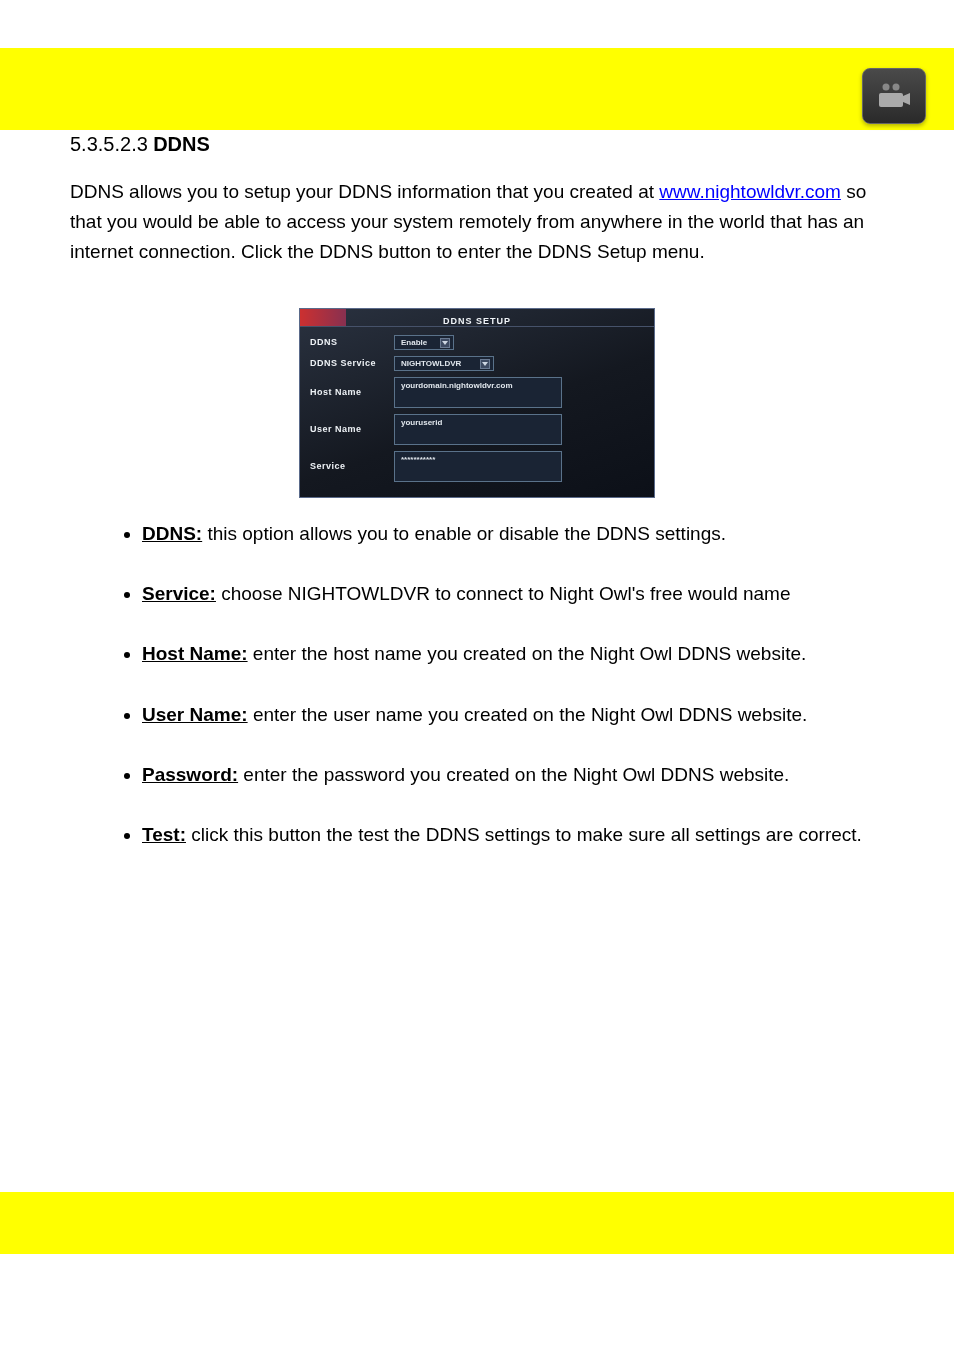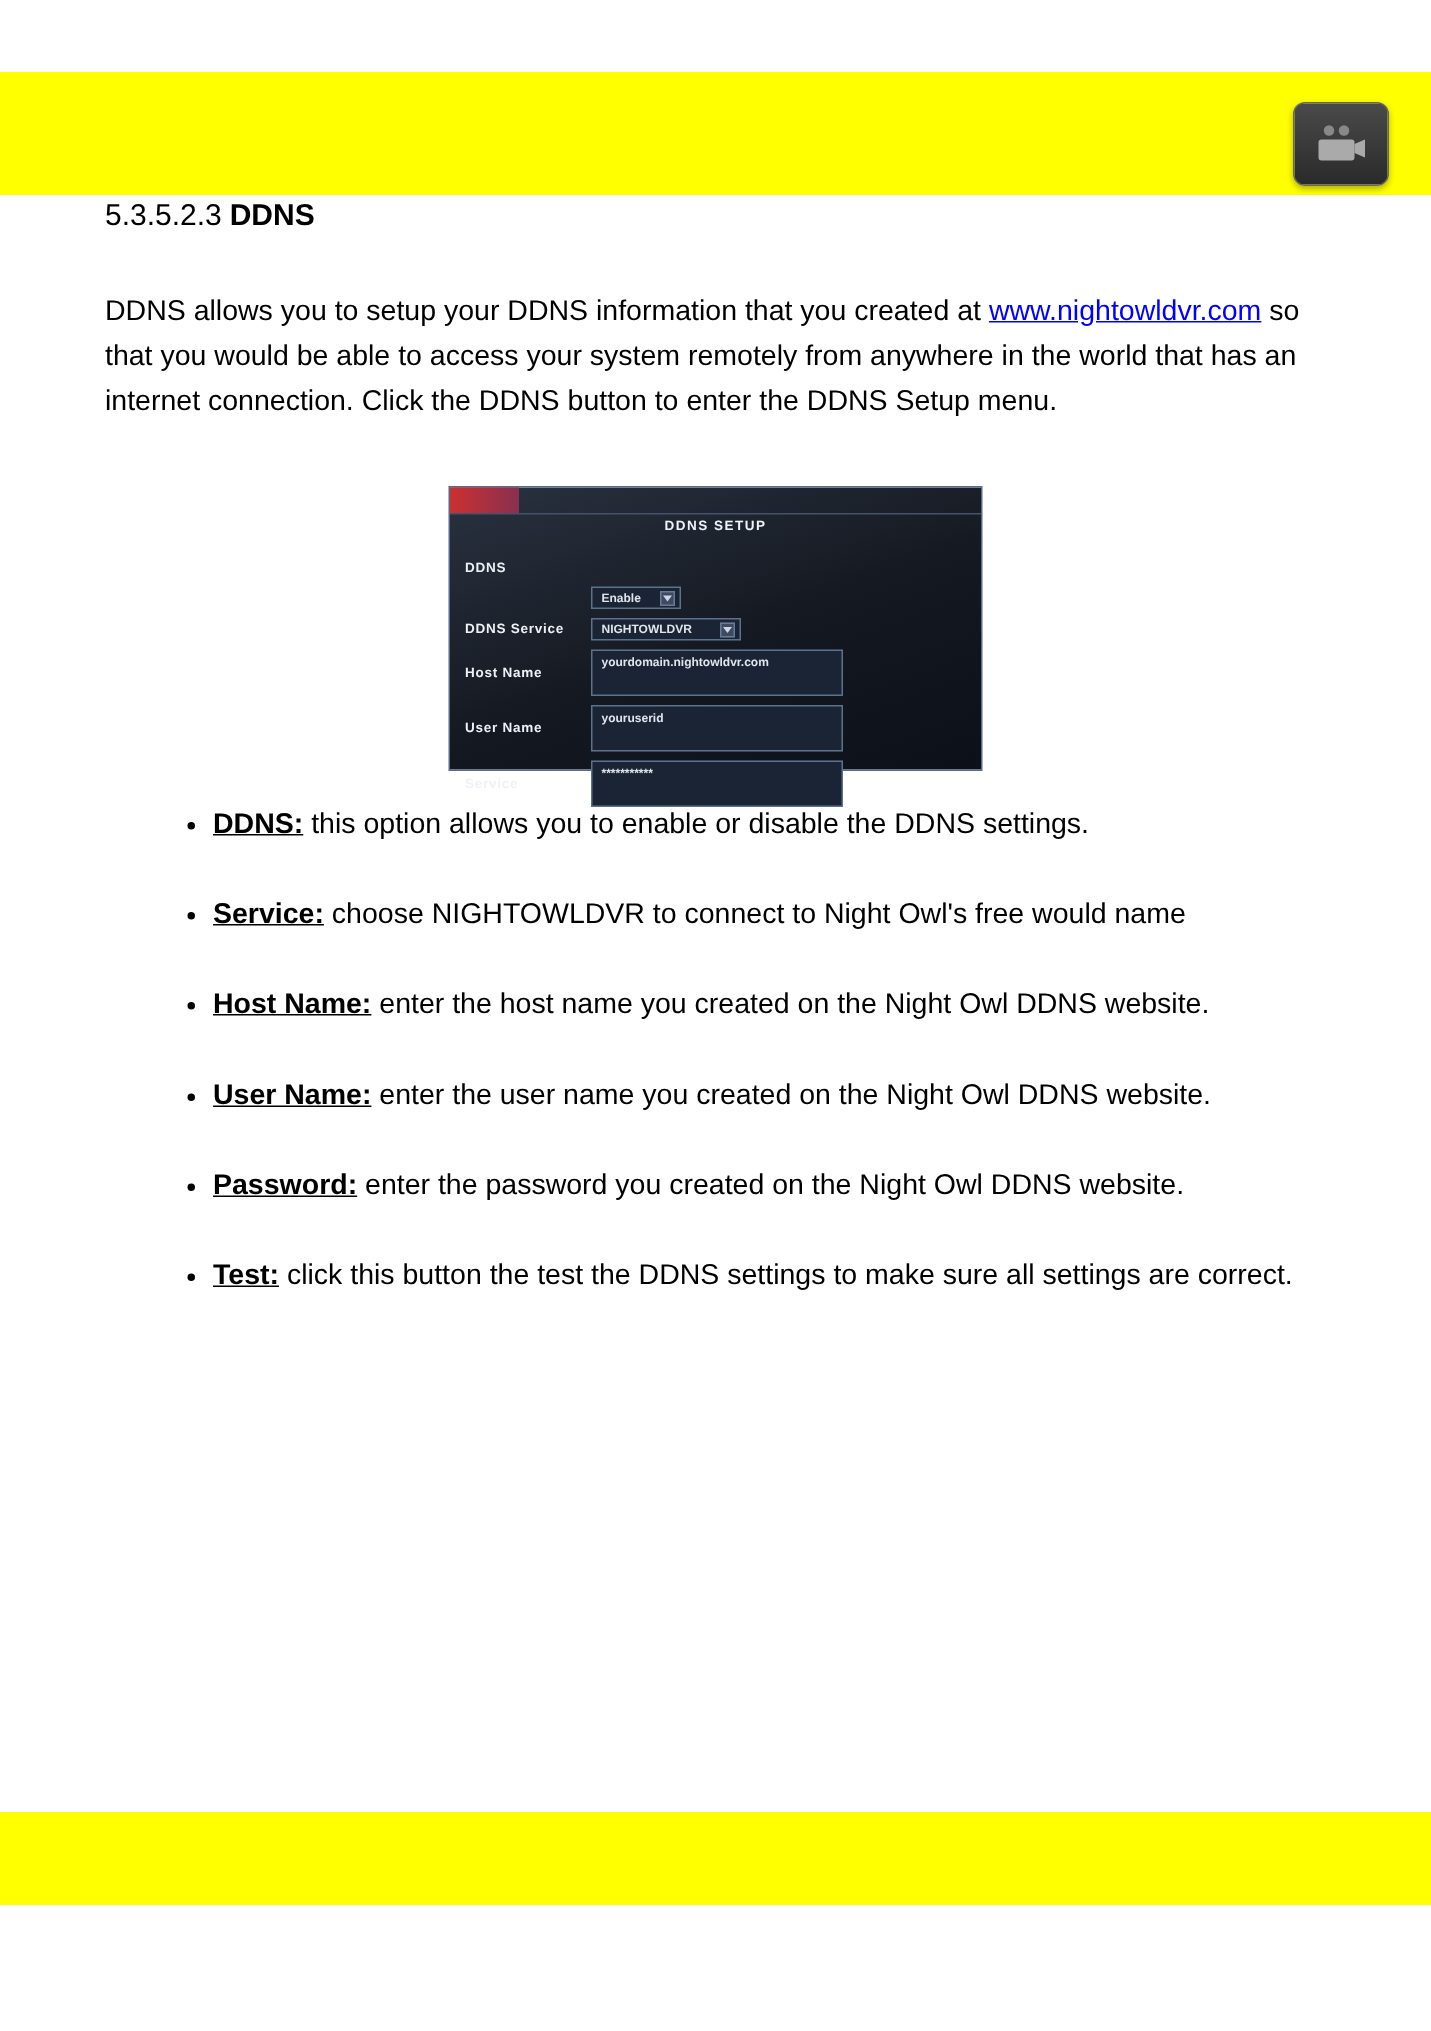--- a/index.html
+++ b/index.html
@@ -10,28 +10,28 @@
   
   .camera-icon-box { position: absolute; right: 28px; top: 20px; width: 64px; height: 56px; background: linear-gradient(180deg,#4a4a4a,#2a2a2a); border-radius: 8px; display:flex; align-items:center; justify-content:center; box-shadow: 0 2px 4px rgba(0,0,0,0.3); border: 1px solid #666; }
   .camera-icon-box svg { display:block; }
   
   .content { padding: 0 70px; }
   
   .section-head { }
   .section-num { font-size: 20px; }
   .section-title { font-size: 20px; font-weight: bold; }
   
-  .para { margin-top: 34px; line-height: 1.6; }
+  .para { margin-top: 18px; line-height: 1.6; }
   .link { color: #0000ff; text-decoration: underline; }
   
   .screenshot-wrap { margin: 40px auto 20px auto; display:flex; justify-content:center; }
   .ddns-box { width: 356px; height: 190px; background: linear-gradient(160deg,#2a3240 0%,#141820 55%,#0c1018 100%); border: 1px solid #5a6a8a; position: relative; font-family: Arial, sans-serif; color: #dfe6f0; font-size: 9px; font-weight: bold; }
   .ddns-titlebar { height: 18px; position: relative; border-bottom: 1px solid #46526a; }
   .ddns-titlebar .stripe { position:absolute; left:0; top:0; width:46px; height:100%; background: linear-gradient(90deg,#cc3030,#883050); }
-  .ddns-titlebar .ttl { text-align:center; padding-top:19px; letter-spacing: 1px; color:#f0f4f8; font-size: 9px; }
+  .ddns-titlebar .ttl { text-align:center; padding-top:6px; letter-spacing: 1px; color:#f0f4f8; font-size: 9px; }
   .ddns-body { padding: 8px 10px; }
   .ddns-row { display:flex; align-items:center; margin-bottom: 6px; }
   .ddns-lbl { width: 84px; color:#eef2f6; font-weight:bold; font-size: 9px; letter-spacing: 0.5px; }
   .ddns-sel { background:#1a2434; border:1px solid #5a728a; color:#e0e6ec; padding:1px 6px; height:15px; font-size:8px; position:relative; display:flex; align-items:center; }
   .ddns-sel .chev { position:absolute; right:3px; top:2px; width:10px; height:10px; background:#3d4a62; border:1px solid #6a7a92; display:flex; align-items:center; justify-content:center; }
   .ddns-sel .chev::after { content:""; border-left:3px solid transparent; border-right:3px solid transparent; border-top:4px solid #cdd6e2; }
   .ddns-inp { background:#1a2434; border:1px solid #5a728a; color:#e0e6ec; padding:2px 6px; height:31px; font-size:8px; width: 168px; }
   .ddns-footer { position:absolute; bottom:8px; left:10px; right:10px; display:flex; align-items:center; }
   .ddns-btn { background: linear-gradient(180deg,#3a5a8a,#284060); border:1px solid #7a92b2; color:#f0f4f8; font-size:8px; font-weight:bold; padding:2px 10px; height:16px; display:flex; align-items:center; }
   .ddns-btn.red { background: linear-gradient(180deg,#d04a3a,#a02c1e); border-color:#c27a6a; }
@@ -69,21 +69,21 @@
 
   <div class="screenshot-wrap">
     <div class="ddns-box">
       <div class="ddns-titlebar">
         <div class="stripe"></div>
         <div class="ttl">DDNS  SETUP</div>
       </div>
       <div class="ddns-body">
         <div class="ddns-row">
           <div class="ddns-lbl">DDNS</div>
-          <div class="ddns-sel" style="width:60px;margin-top:40px;">
+          <div class="ddns-sel" style="width:60px;">
             <span>Enable</span>
             <span class="chev"></span>
           </div>
         </div>
         <div class="ddns-row">
           <div class="ddns-lbl">DDNS  Service</div>
           <div class="ddns-sel" style="width:100px;">
             <span>NIGHTOWLDVR</span>
             <span class="chev"></span>
           </div>

